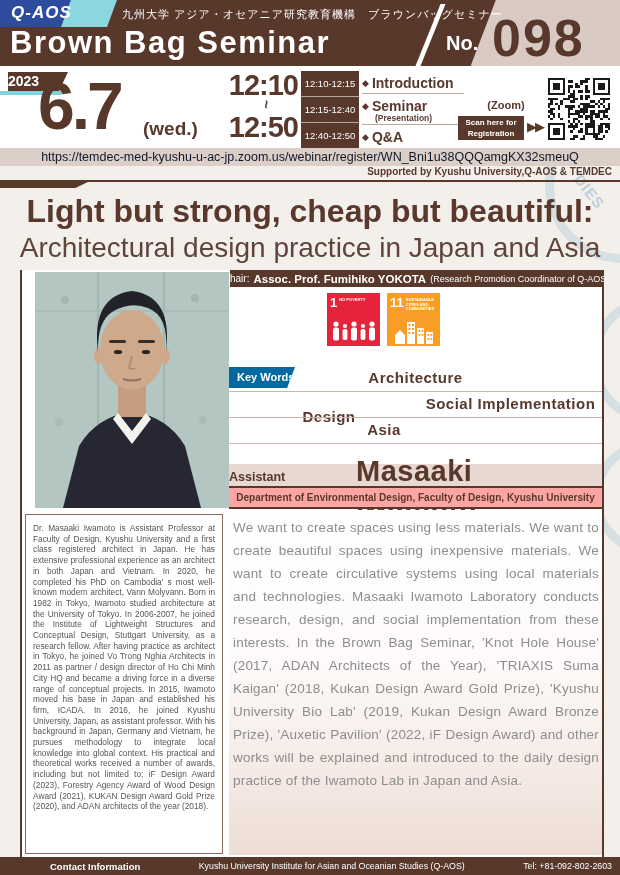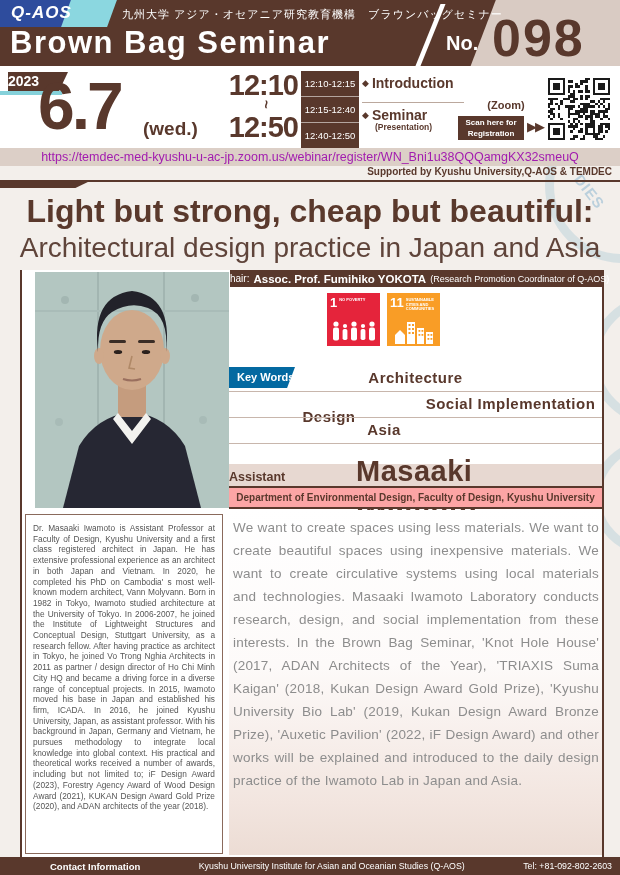--- a/index.html
+++ b/index.html
@@ -42,37 +42,37 @@
                           font-weight:800; color:#59382c; letter-spacing:-1px; line-height:30px; }
   .time-start { top:4px; } .time-end { top:46px; }
   .time-tilde { position:absolute; left:262px; top:30px; font-size:15px; font-weight:bold; color:#59382c;
                 transform:rotate(90deg); }
   .sched-times { position:absolute; left:301px; top:5px; width:58px; height:77px; background:#59382c;
                  display:flex; flex-direction:column; }
   .sched-time { flex:1; color:#fff; font-size:9.5px; display:flex; align-items:center; justify-content:center;
                 border-bottom:1px solid rgba(255,255,255,.55); }
   .sched-time:last-child { border-bottom:none; }
   .sched-items { position:absolute; left:362px; top:5px; width:102px; height:77px; }
-  .sched-item { color:#59382c; border-bottom:1px solid #bba89d; padding:3px 0 10px 0; }
+  .sched-item { color:#59382c; border-bottom:1px solid #bba89d; padding:3px 0 1px 0; }
   .sched-item:last-child { border-bottom:none; }
   .diamond { font-size:9px; vertical-align:2px; margin-right:3px; }
   .sched-label { font-size:14px; font-weight:800; }
   .sched-sub { display:block; font-size:8.5px; font-weight:bold; margin:-2px 0 0 13px; }
   .online-label { position:absolute; left:466px; top:6px; font-size:25px; font-weight:800; color:#59382c; letter-spacing:1px; }
   .zoom-label { position:absolute; left:466px; top:33px; width:80px; text-align:center; font-size:11px;
                 font-weight:bold; color:#59382c; }
   .scan-box { position:absolute; left:458px; top:50px; width:66px; height:24px; background:#59382c; color:#fff;
               font-size:8px; font-weight:bold; text-align:center; line-height:11px; padding-top:1px; }
   .scan-arrows { position:absolute; left:527px; top:53px; color:#59382c; font-size:13px; letter-spacing:-2px; }
   .qr { position:absolute; left:548px; top:12px; width:62px; height:62px; background:#fff; }
   .qr svg { width:100%; height:100%; display:block; }
 
   
   .urlbar { position:absolute; left:0; top:148px; width:620px; height:18px; background:#dccfc7; z-index:3;
-            text-align:center; font-size:12.5px; line-height:18px; color:#a21caf; }
+            text-align:center; font-size:12.5px; line-height:18px; color:#0f172a; }
   .supported { position:absolute; left:0; top:166px; width:612px; text-align:right; font-size:10px;
                font-weight:bold; color:#59382c; z-index:3; }
   .div-wedge { position:absolute; left:0; top:180px; width:92px; height:8px; background:#59382c;
                clip-path:polygon(0 0,100% 0,82% 100%,0 100%); z-index:3; }
   .div-line { position:absolute; left:88px; top:180px; right:0; height:2px; background:#59382c; z-index:3; }
 
   
   .title1 { position:absolute; left:0; top:193px; width:620px; text-align:center; font-size:32px;
             font-weight:800; color:#5a392c; z-index:2; }
   .title2 { position:absolute; left:0; top:232px; width:620px; text-align:center; font-size:28px;
@@ -167,20 +167,23 @@
       <div class="sched-time">12:15-12:40</div>
       <div class="sched-time">12:40-12:50</div>
     </div>
     <div class="sched-items">
       <div class="sched-item">
         <span class="diamond">◆</span><span class="sched-label">Introduction</span>
       </div>
       <div class="sched-item">
         <span class="diamond">◆</span><span class="sched-label">Seminar</span>
         <span class="sched-sub">(Presentation)</span>
+      </div>
+      <div class="sched-item">
+        <span class="diamond">◆</span><span class="sched-label">Q&amp;A</span>
       </div>
     </div>
 
     <div class="zoom-label">(Zoom)</div>
     <div class="scan-box">Scan here for Registration</div>
     <div class="scan-arrows">▶▶</div>
 
     <div class="qr">
       <svg viewBox="0 0 25 25" shape-rendering="crispEdges">
         <rect width="25" height="25" fill="#ffffff"></rect>

